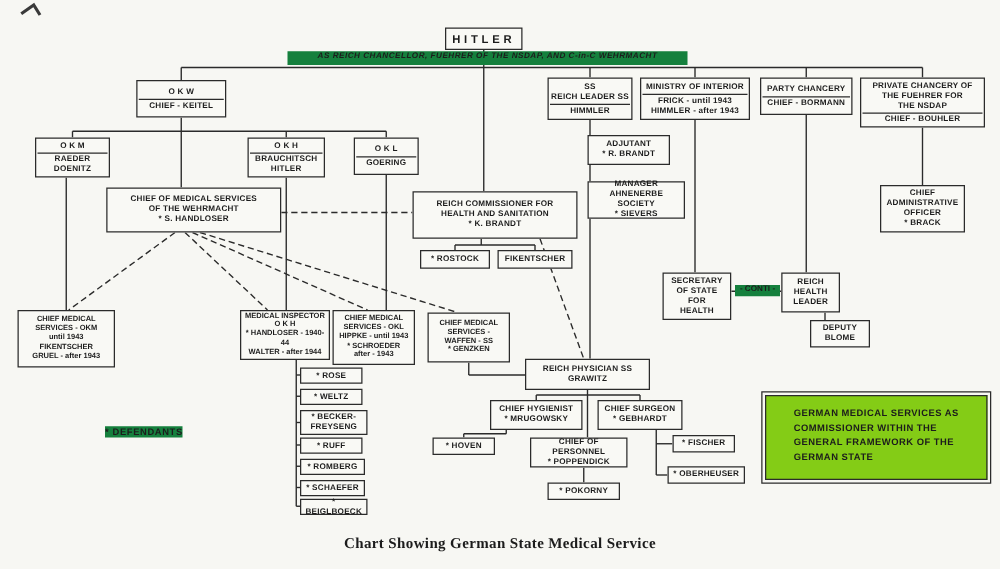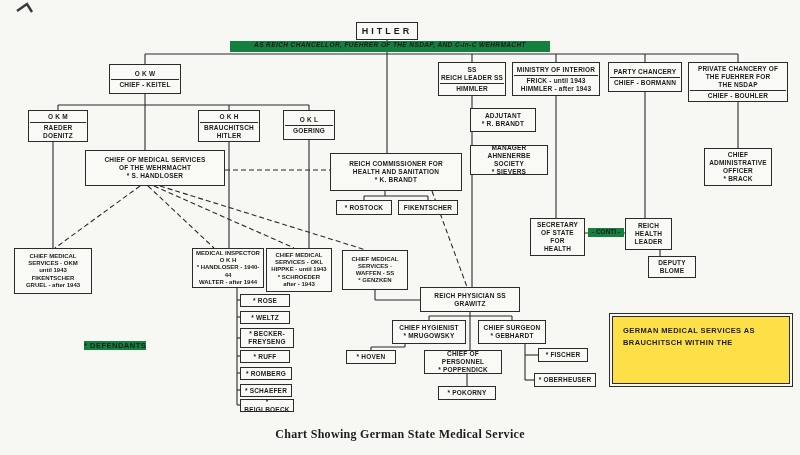--- a/index.html
+++ b/index.html
@@ -20,24 +20,24 @@
     letter-spacing:0.2px;
   }
   .box .hd { border-bottom:1px solid #2b2b2b; padding-bottom:1px; margin-bottom:1px; }
   .box.sm { font-size:6px; line-height:7.2px; letter-spacing:0; }
   .title-box { font-size:9px; letter-spacing:3px; font-weight:bold; }
   .plain { position:absolute; background:#15803d; font-weight:bold; }
   .subtitle { font-size:6.5px; letter-spacing:0.4px; text-align:center; font-style:italic; }
   .conti { font-size:6.5px; text-align:center; }
   .legend { font-size:7.5px; letter-spacing:0.5px; }
   .note {
-    position:absolute; background:#fde047;
+    position:absolute; background:#84cc16;
     border:1.2px solid #2b2b2b; outline:1.2px solid #2b2b2b; outline-offset:2px;
     font-size:7.5px; line-height:11.5px; font-weight:bold; letter-spacing:0.4px;
-    padding:8px 10px; text-align:left;
+    padding:8px 22px; text-align:left;
   }
   .caption {
     position:absolute; left:0; width:800px; text-align:center;
     font-family:"Liberation Serif", serif; font-weight:bold;
     font-size:12px; letter-spacing:0.3px;
   }
 </style>
 </head>
 <body>
 
@@ -382,19 +382,21 @@
     <div>
         <div>* BEIGLBOECK</div>
       </div>
   </div>
 
   <div class="plain legend" style="left:84px;top:341px">* DEFENDANTS</div>
 
   <div class="note" style="left:612px;top:316px;width:178px;height:68px">
     <div>
         <div>GERMAN MEDICAL SERVICES AS</div>
-        <div>BRAUCHITSCH WITHIN THE</div>
+        <div>COMMISSIONER WITHIN THE</div>
+        <div>GENERAL FRAMEWORK OF THE</div>
+        <div>GERMAN STATE</div>
       </div>
   </div>
 
   <div class="caption" style="top:427px">Chart Showing German State Medical Service</div>
 
 </div>
 
 </body></html>

